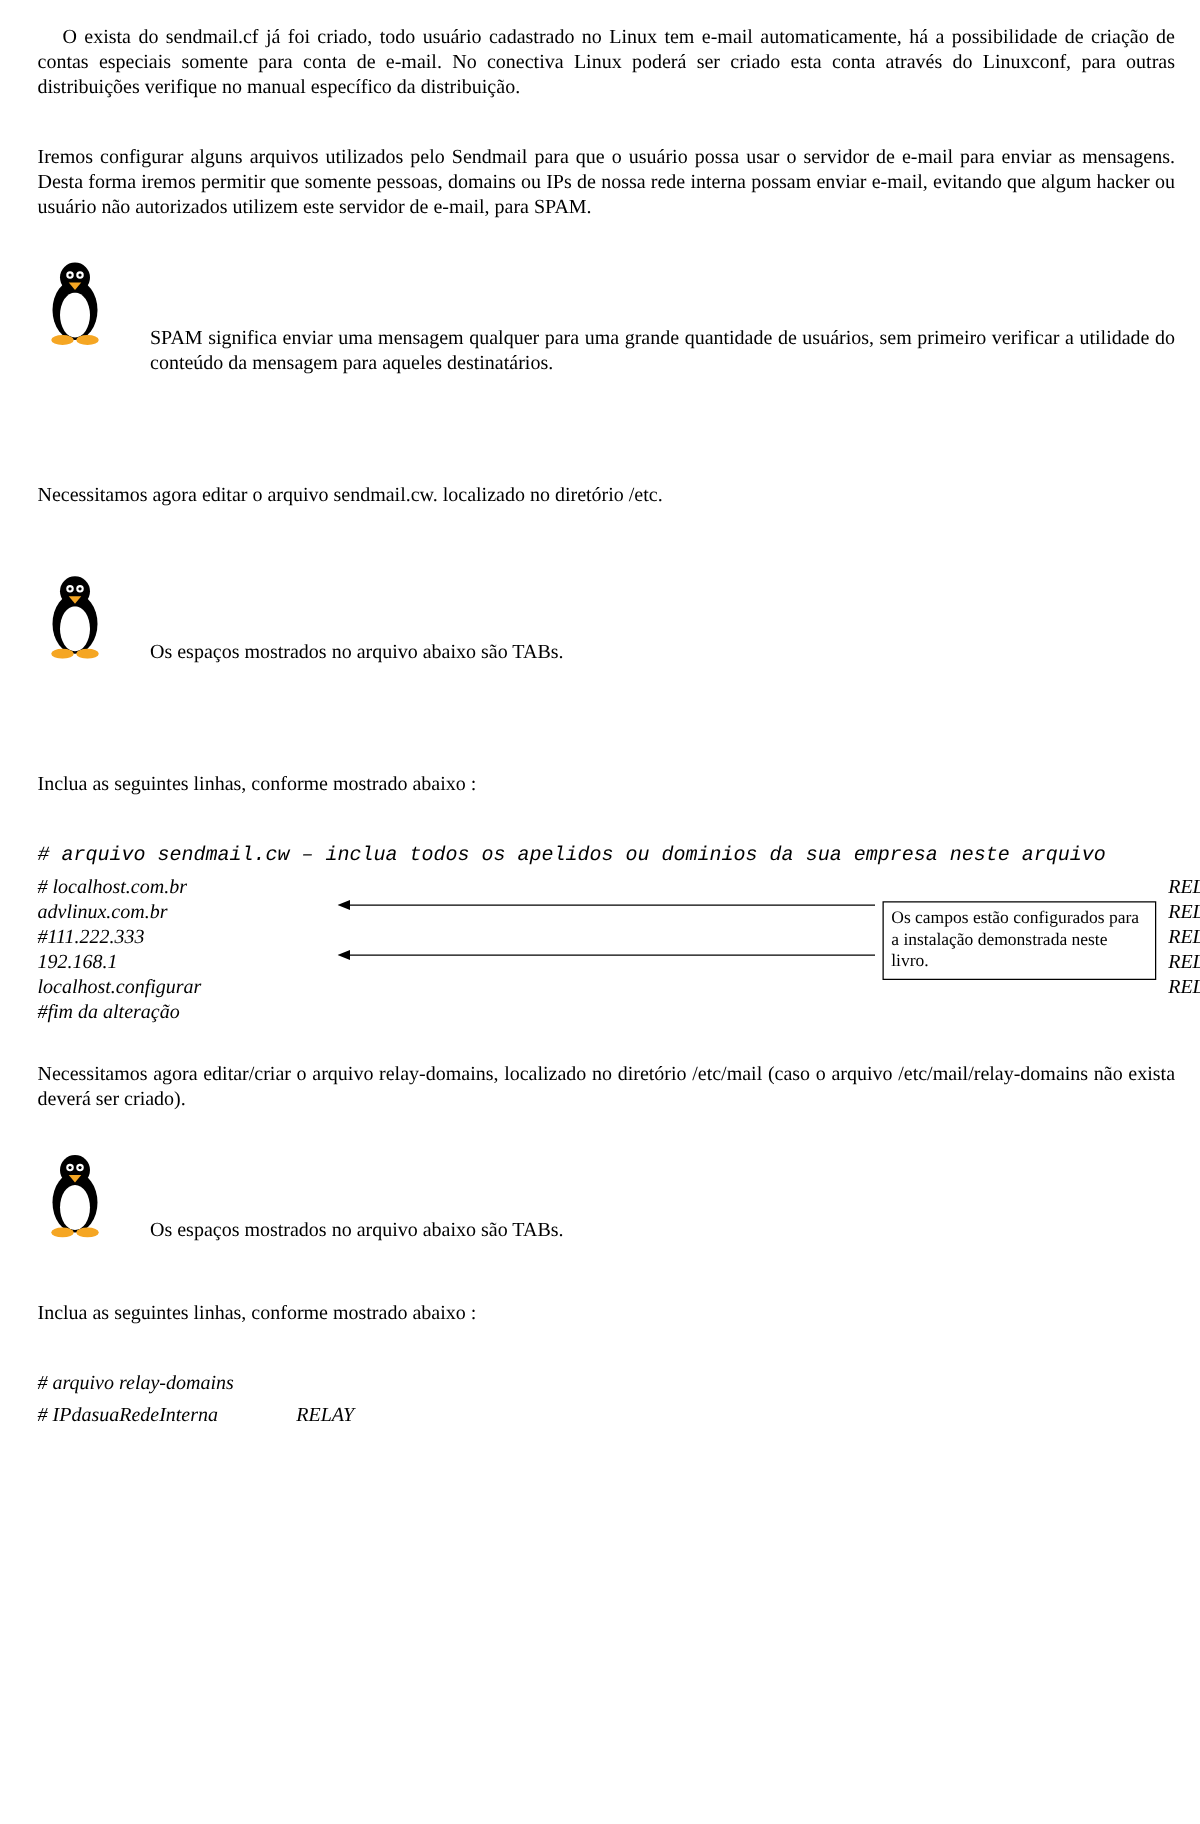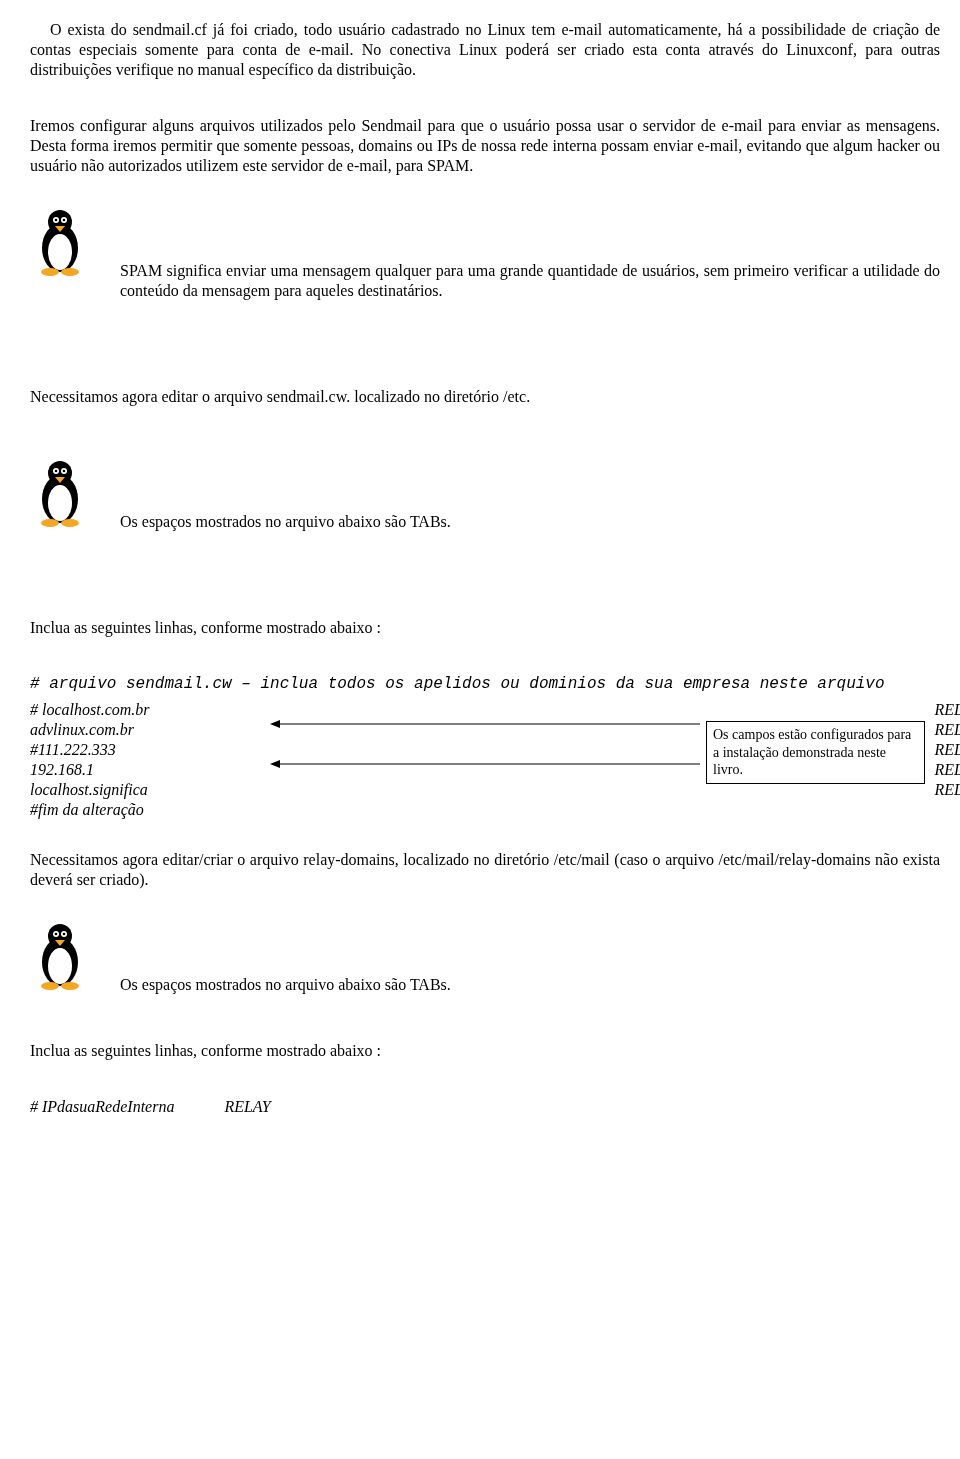--- a/index.html
+++ b/index.html
@@ -146,21 +146,21 @@
       </div>
     <div class="config-row">
         <div class="config-col1">#111.222.333</div>
         <div class="config-col2">RELAY ---&gt; Coloque o IP da sua rede interna</div>
       </div>
     <div class="config-row">
         <div class="config-col1">192.168.1</div>
         <div class="config-col2">RELAY</div>
       </div>
     <div class="config-row">
-        <div class="config-col1" style="padding-right:15px;">localhost.significa</div>
+        <div class="config-col1" style="padding-right:15px;">localhost.configurar</div>
         <div class="config-col2">RELAY</div>
       </div>
     <div class="config-row">
         <div class="config-col1">#fim da alteração</div>
         <div class="config-col2"></div>
       </div>
   </div>
   <div class="note-box" style="top:28px; right:15px;margin-top:19px;">Os campos estão configurados para a instalação demonstrada neste livro.</div>
   <svg class="arrow-svg" style="left:240px; top:40px; width:440px; height:60px;">
     <line x1="5" y1="10" x2="430" y2="10" stroke="#000" stroke-width="1"></line>
@@ -190,17 +190,21 @@
   <p class="caption">Os espaços mostrados no arquivo abaixo são TABs.</p>
 </div>
 
 <p>Inclua as seguintes linhas, conforme mostrado abaixo :</p>
 
 <div class="spacer-md"></div>
 
 <div class="config-block">
   <div class="config-lines">
     <div class="config-row">
+        <div class="config-col1" style="padding-bottom:6px;"># arquivo relay-domains</div>
+        <div class="config-col2"></div>
+      </div>
+    <div class="config-row">
         <div class="config-col1"># IPdasuaRedeInterna</div>
         <div class="config-col2">RELAY</div>
       </div>
   </div>
 </div>
 
 </body></html>

